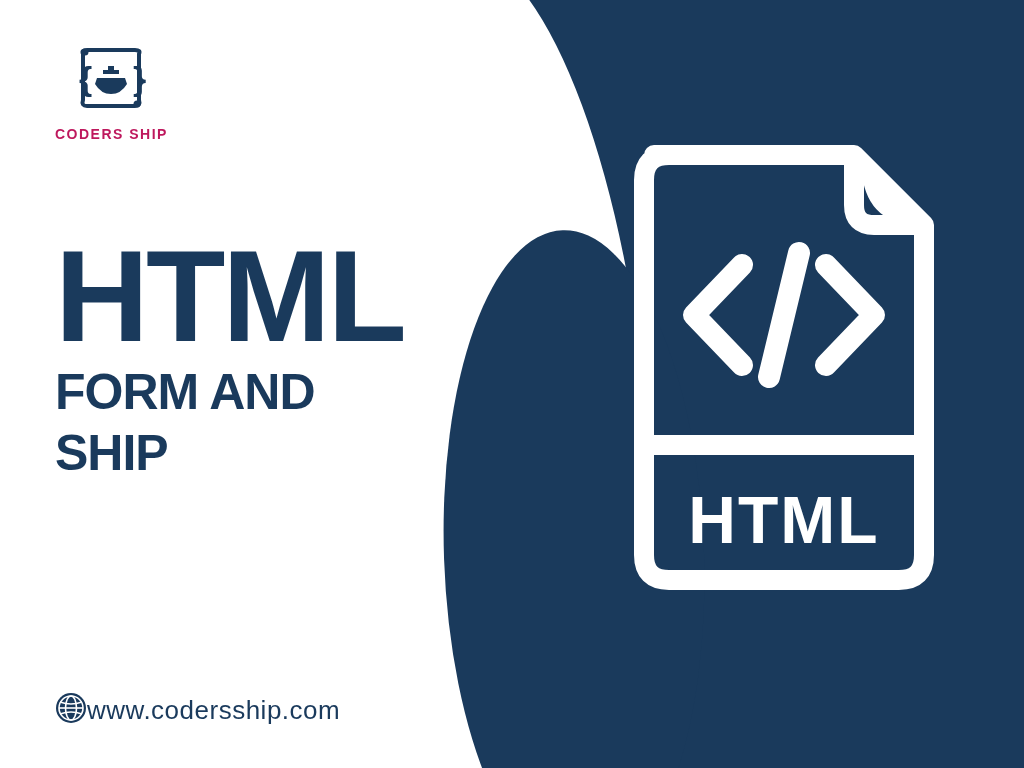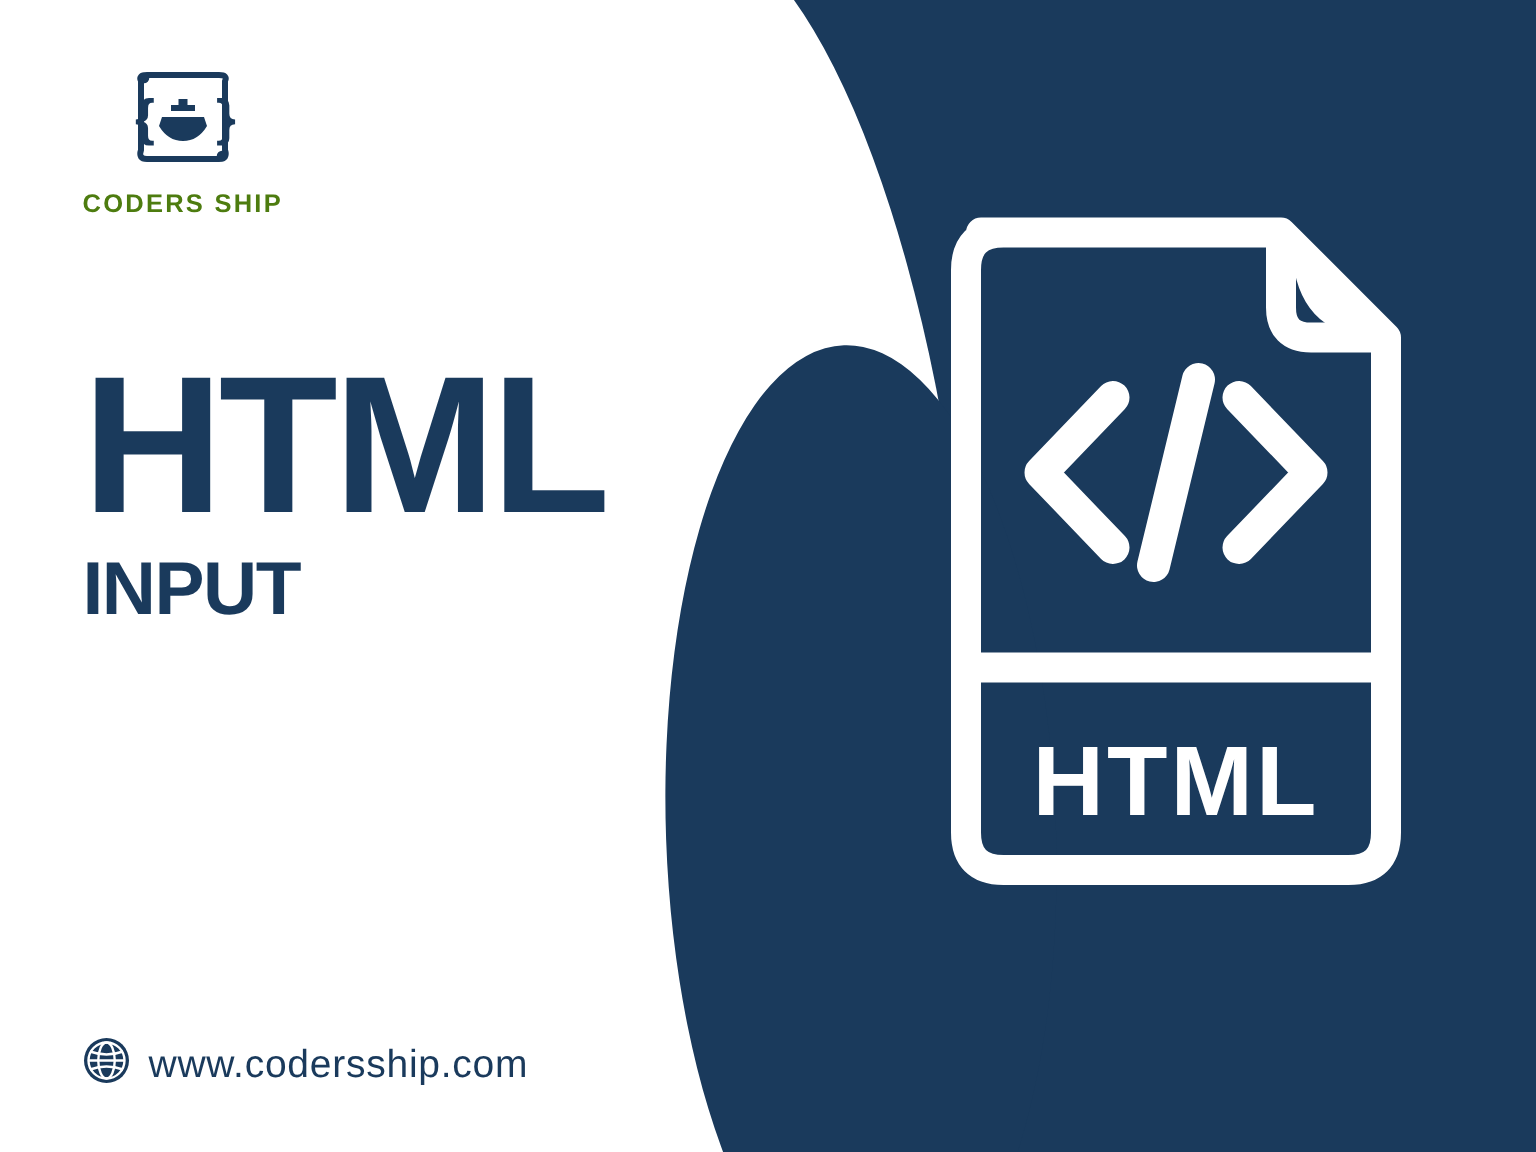--- a/index.html
+++ b/index.html
@@ -39,24 +39,24 @@
   }
 
   .logo-block {
     position: absolute;
     top: 40px;
     left: 55px;
     text-align: center;
   }
   .logo-icon { display: block; margin: 0 auto 6px auto; }
   .logo-text {
-    font-size: 17px;
+    font-size: 14px;
     font-weight: 800;
     letter-spacing: 1.5px;
-    color: #4d7c0f;
+    color: #be185d;
   }
 
   .headline {
     position: absolute;
     top: 235px;
     left: 55px;
   }
   .headline-main {
     font-size: 130px;
     font-weight: 900;
@@ -72,21 +72,21 @@
     letter-spacing: -1px;
     margin-top: 6px;
   }
 
   .footer-url {
     position: absolute;
     bottom: 40px;
     left: 55px;
     display: flex;
     align-items: center;
-    gap: 12px;
+    gap: 0;
   }
   .globe-icon {
     width: 32px;
     height: 32px;
     flex-shrink: 0;
   }
   .url-text {
     font-size: 26px;
     font-weight: 500;
     color: #1a3a5c;
@@ -124,21 +124,22 @@
         <path d="M-16 4 L-14 -2 L-8 -2 L-8 -10 L-3 -10 L-3 -14 L3 -14 L3 -10 L8 -10 L8 -2 L14 -2 L16 4 Q10 14 0 14 Q-10 14 -16 4 Z" fill="#1a3a5c"></path>
         <rect x="-12" y="-6" width="24" height="4" fill="#ffffff"></rect>
       </g>
     </svg>
   </span>
   <div class="logo-text">CODERS SHIP</div>
 </div>
 
 <div class="headline">
   <div class="headline-main">HTML</div>
-  <div class="headline-sub">INPUT</div>
+  <div class="headline-sub">FORM AND</div>
+  <div class="headline-sub">SHIP</div>
 </div>
 
 <div class="footer-url">
   <span>
     <svg class="globe-icon" viewBox="0 0 32 32">
       <circle cx="16" cy="16" r="15" fill="#1a3a5c"></circle>
       <circle cx="16" cy="16" r="12" fill="none" stroke="#ffffff" stroke-width="1.6"></circle>
       <ellipse cx="16" cy="16" rx="5.5" ry="12" fill="none" stroke="#ffffff" stroke-width="1.6"></ellipse>
       <line x1="4" y1="16" x2="28" y2="16" stroke="#ffffff" stroke-width="1.6"></line>
       <path d="M5 10 Q16 14 27 10" fill="none" stroke="#ffffff" stroke-width="1.6"></path>

